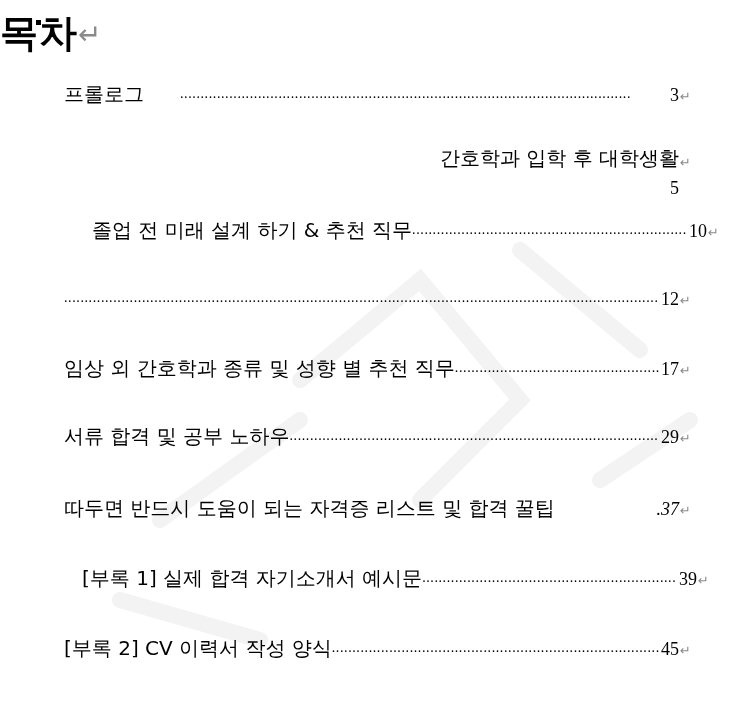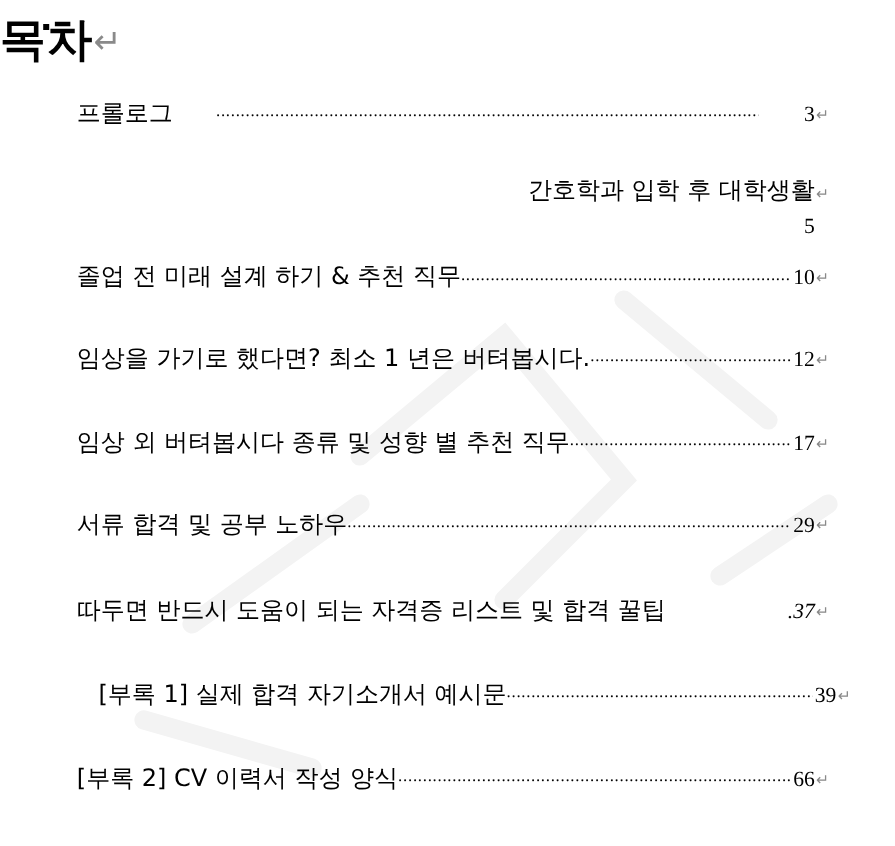--- a/index.html
+++ b/index.html
@@ -124,36 +124,35 @@
     <span class="para-mark">↵</span>
   </div>
 
   <div class="toc-row" style="top:66px;flex-direction:column;">
     <span class="toc-label">간호학과 입학 후 대학생활</span>
     <span class="toc-leader">........................................................................................................................................................</span>
     <span class="toc-page">5</span>
     <span class="para-mark">↵</span>
   </div>
 
-  <div class="toc-row" style="top:136px;">
+  <div class="toc-row" style="top:136px;margin-left:28px;">
     <span class="toc-label">졸업 전 미래 설계 하기 &amp; 추천 직무</span>
     <span class="toc-leader">........................................................................................................................................................</span>
     <span class="toc-page toc-page-small">10</span>
     <span class="para-mark">↵</span>
   </div>
 
   <div class="toc-row" style="top:204px;">
-    <span class="toc-label">임상을 가기로 했다면? 최소 1 년은 버텨봅시다.</span>
     <span class="toc-leader">........................................................................................................................................................</span>
     <span class="toc-page toc-page-small">12</span>
     <span class="para-mark">↵</span>
   </div>
 
   <div class="toc-row" style="top:274px;">
-    <span class="toc-label">임상 외 버텨봅시다 종류 및 성향 별 추천 직무</span>
+    <span class="toc-label">임상 외 간호학과 종류 및 성향 별 추천 직무</span>
     <span class="toc-leader">........................................................................................................................................................</span>
     <span class="toc-page toc-page-small">17</span>
     <span class="para-mark">↵</span>
   </div>
 
   <div class="toc-row" style="top:342px;text-align:right;">
     <span class="toc-label">서류 합격 및 공부 노하우 </span>
     <span class="toc-leader">........................................................................................................................................................</span>
     <span class="toc-page">29</span>
     <span class="para-mark">↵</span>
@@ -168,17 +167,17 @@
   <div class="toc-row" style="top:484px;margin-left:18px;">
     <span class="toc-label">[부록 1] 실제 합격 자기소개서 예시문</span>
     <span class="toc-leader">........................................................................................................................................................</span>
     <span class="toc-page">39</span>
     <span class="para-mark">↵</span>
   </div>
 
   <div class="toc-row" style="top:554px;">
     <span class="toc-label">[부록 2] CV 이력서 작성 양식</span>
     <span class="toc-leader">........................................................................................................................................................</span>
-    <span class="toc-page">66</span>
+    <span class="toc-page">45</span>
     <span class="para-mark">↵</span>
   </div>
 
 </div>
 
 </body></html>

